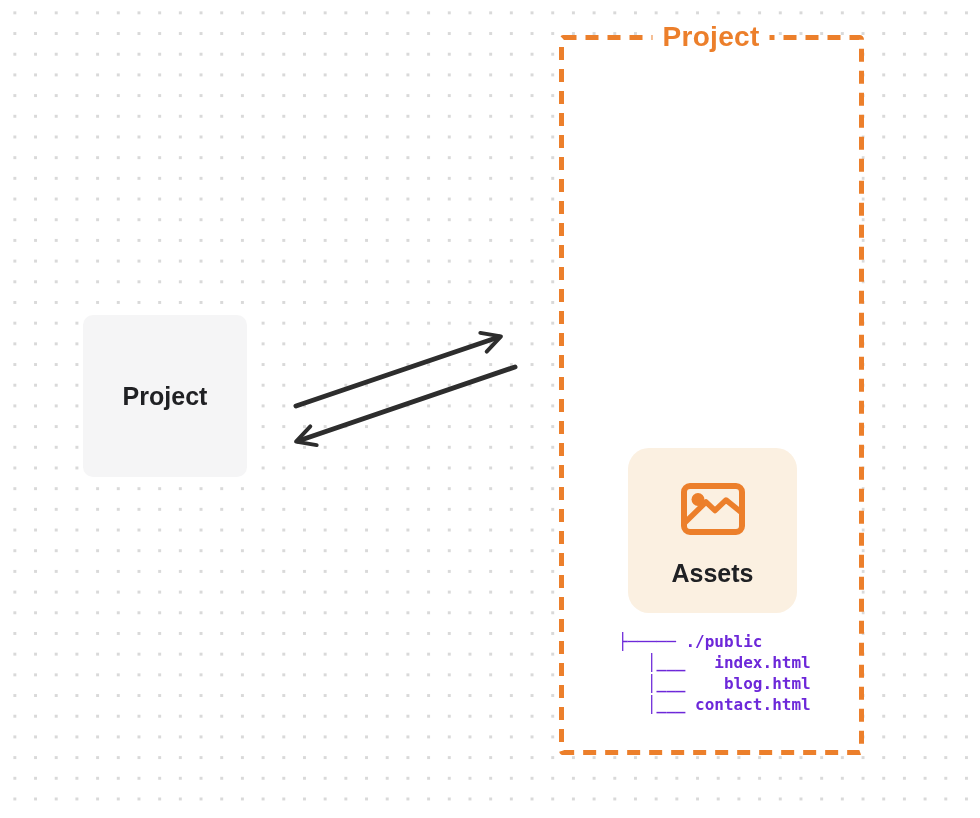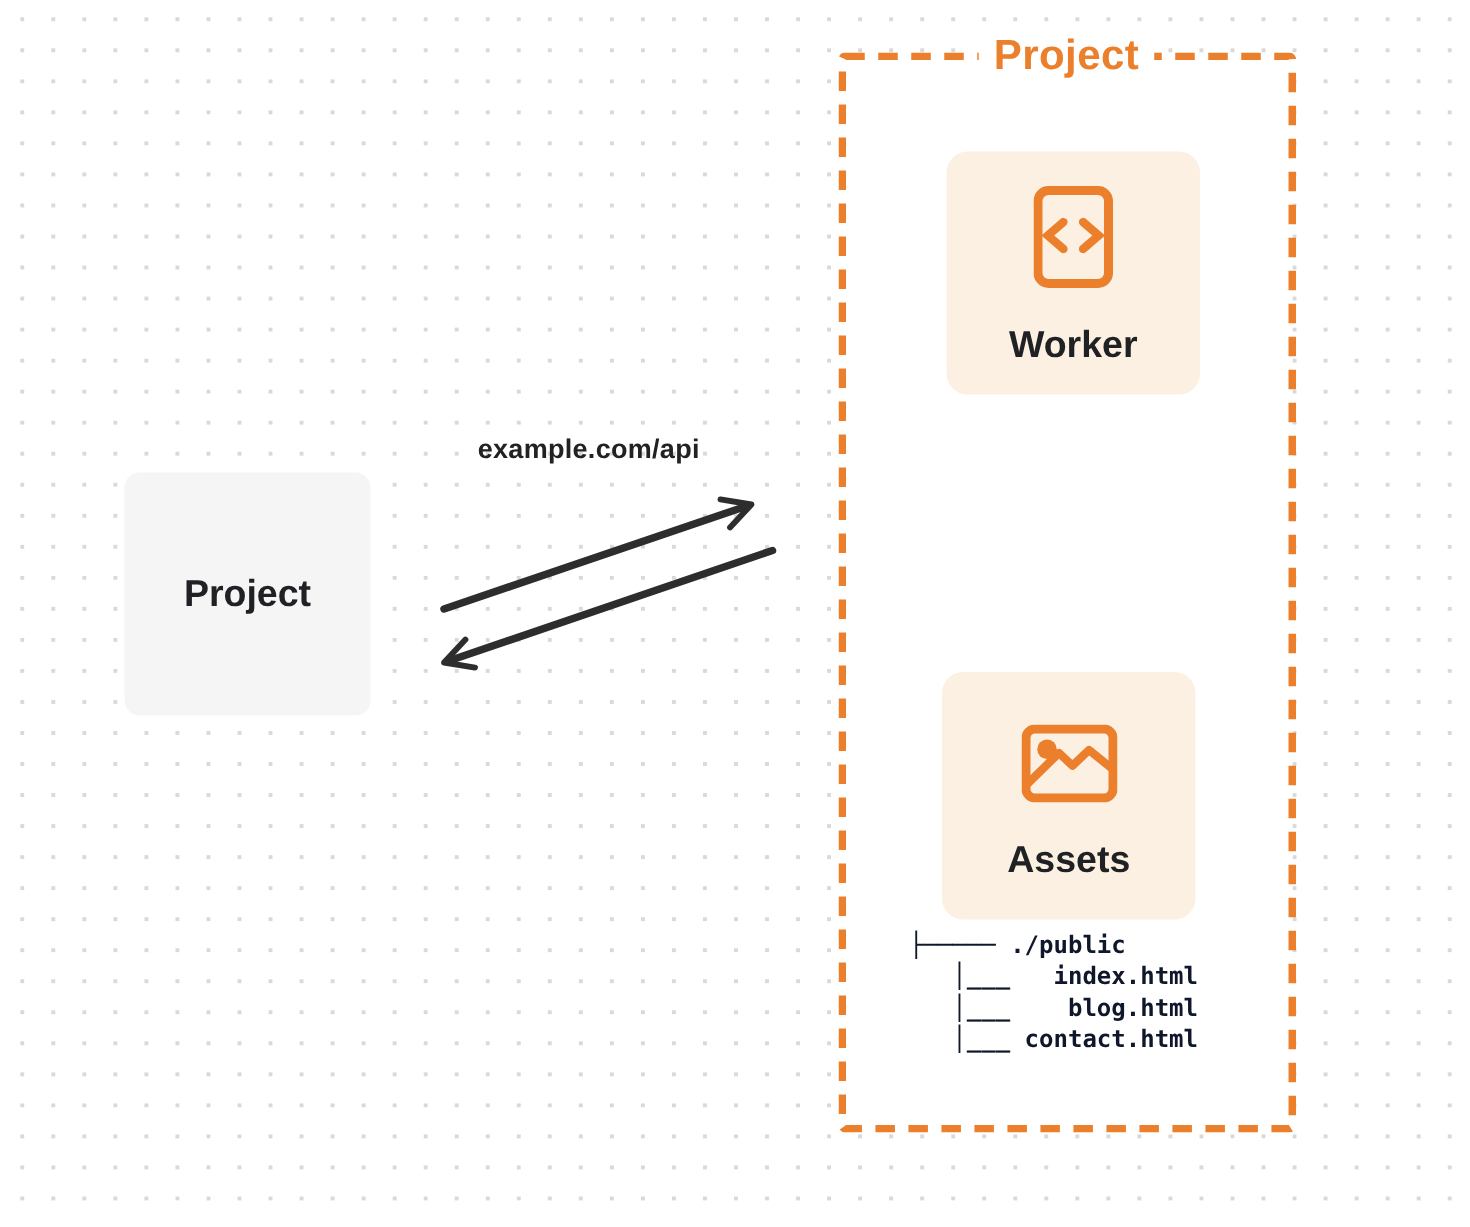--- a/index.html
+++ b/index.html
@@ -38,66 +38,57 @@
     background: #ffffff; padding: 0 10px;
     font-size: 28px; font-weight: 700; color: #ec7f2b; letter-spacing: 0.3px;
   }
 
   
   .card {
     position: absolute; background: #fbf0e1; border-radius: 14px;
     display: flex; flex-direction: column; align-items: center; justify-content: center;
   }
   .worker-card { left: 631px; top: 101px; width: 169px; height: 162px; gap: 24px; padding-top: 4px; box-sizing: border-box; }
-  .assets-card { left: 628px; top: 448px; width: 169px; height: 165px; gap: 24px; padding-top: 10px; box-sizing: border-box; }
+  .assets-card { left: 628px; top: 448px; width: 169px; height: 165px; gap: 24px; padding-top: 10px; box-sizing: border-box; border-radius: 21px; }
 
   
   .file-tree {
-    position: absolute; left: 606px; top: 619px; margin: 0;
+    position: absolute; left: 606px; top: 619px; margin: 12px;
     font-family: "DejaVu Sans Mono", "Liberation Mono", monospace;
-    font-size: 16px; line-height: 21px; font-weight: 600; color: #0f172a;
+    font-size: 16px; line-height: 21px; font-weight: 600; color: #6d28d9;
     white-space: pre;
   }
 </style>
 </head>
 <body>
 
 <div class="canvas">
 
   <svg class="arrows" viewBox="0 0 980 818">
     <defs>
       <marker id="ah" viewBox="0 0 10 10" refX="7.5" refY="5" markerWidth="5.2" markerHeight="5.2" orient="auto-start-reverse">
         <path d="M1.2 1.2 L8.3 5 L1.2 8.8" fill="none" stroke="#2d2d2d" stroke-width="1.5" stroke-linecap="round" stroke-linejoin="round"></path>
       </marker>
     </defs>
     <g stroke="#2d2d2d" stroke-width="5" stroke-linecap="round" fill="none">
       <line x1="296" y1="406" x2="499" y2="337" marker-end="url(#ah)"></line>
       <line x1="515" y1="367" x2="298" y2="441" marker-end="url(#ah)"></line>
     </g>
   </svg>
 
-  <div class="api-label">example.com/api</div>
 
   <div class="client-box">
     <span class="node-label">Project</span>
   </div>
 
   <svg class="project-border" viewBox="0 0 305 720">
     <rect x="2.5" y="2.5" width="300" height="715" rx="2" fill="#ffffff" stroke="#ec7f2b" stroke-width="5" stroke-dasharray="13 9"></rect>
   </svg>
   <div class="project-label">Project</div>
 
-  <div class="card worker-card">
-    <svg width="53" height="68" viewBox="0 0 53 68">
-      <rect x="3" y="3" width="47" height="62" rx="7" fill="none" stroke="#ec7f2b" stroke-width="6"></rect>
-      <path d="M20 24 L9.5 33 L20 42" fill="none" stroke="#ec7f2b" stroke-width="5.5" stroke-linecap="round" stroke-linejoin="miter"></path>
-      <path d="M33 24 L43.5 33 L33 42" fill="none" stroke="#ec7f2b" stroke-width="5.5" stroke-linecap="round" stroke-linejoin="miter"></path>
-    </svg>
-    <span class="node-label">Worker</span>
-  </div>
 
   <div class="card assets-card">
     <svg width="64" height="52" viewBox="0 0 64 52">
       <rect x="3" y="3" width="58" height="46" rx="6" fill="none" stroke="#ec7f2b" stroke-width="6"></rect>
       <circle cx="17" cy="16.5" r="6.5" fill="#ec7f2b"></circle>
       <path d="M3.5 40 L25 19 L34 27.5 L45 17 L60.5 29.5" fill="none" stroke="#ec7f2b" stroke-width="5.5" stroke-linecap="round" stroke-linejoin="round"></path>
     </svg>
     <span class="node-label">Assets</span>
   </div>
 

